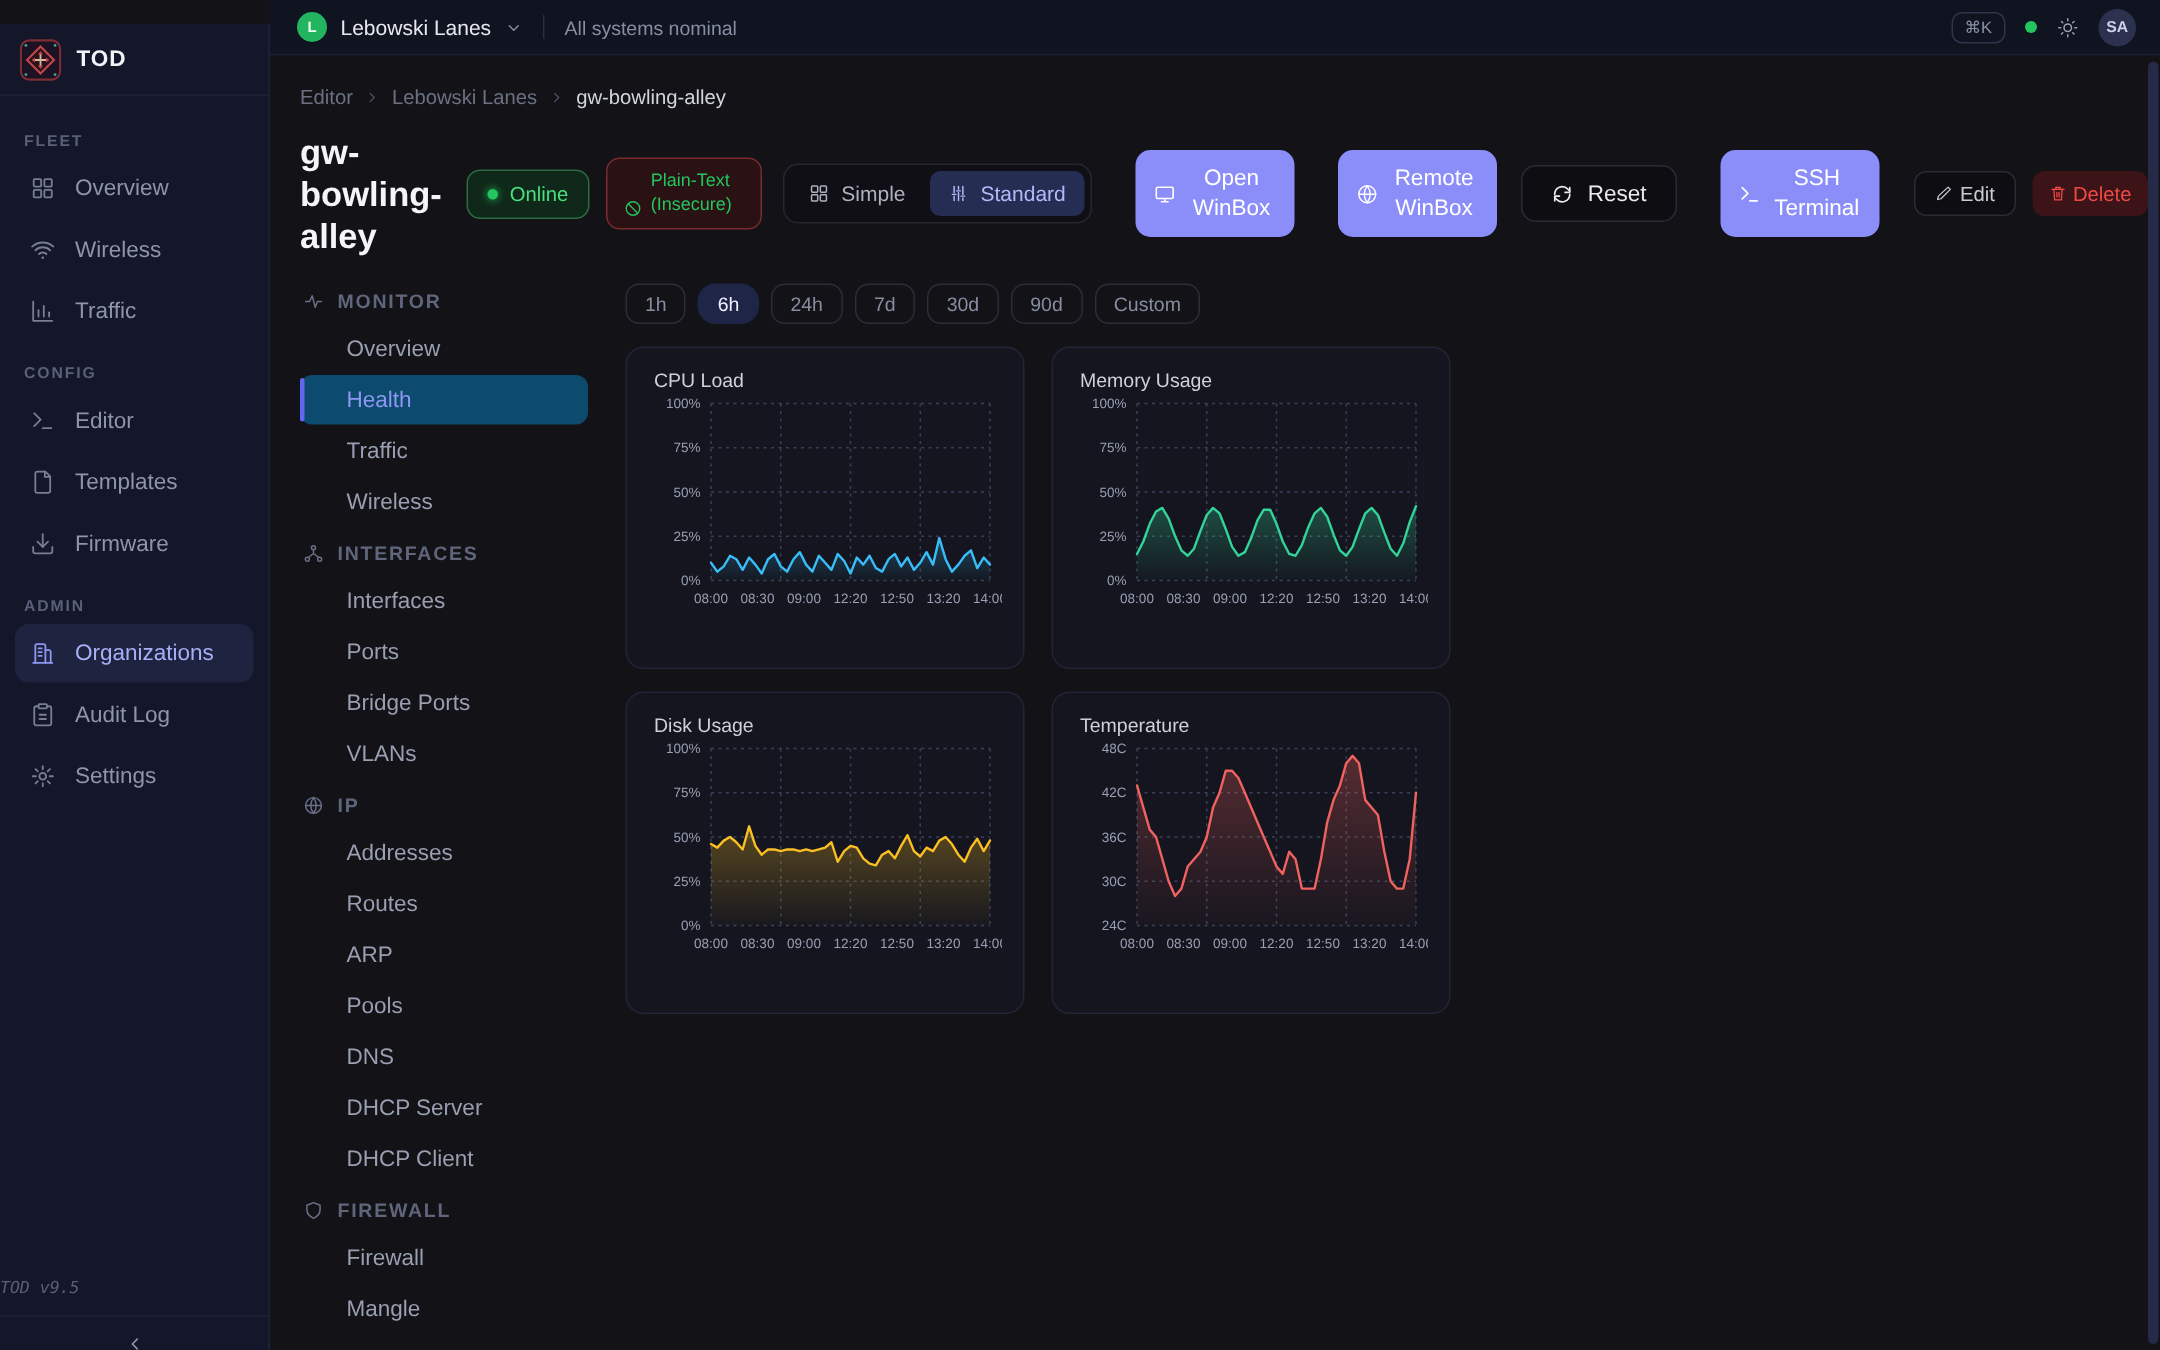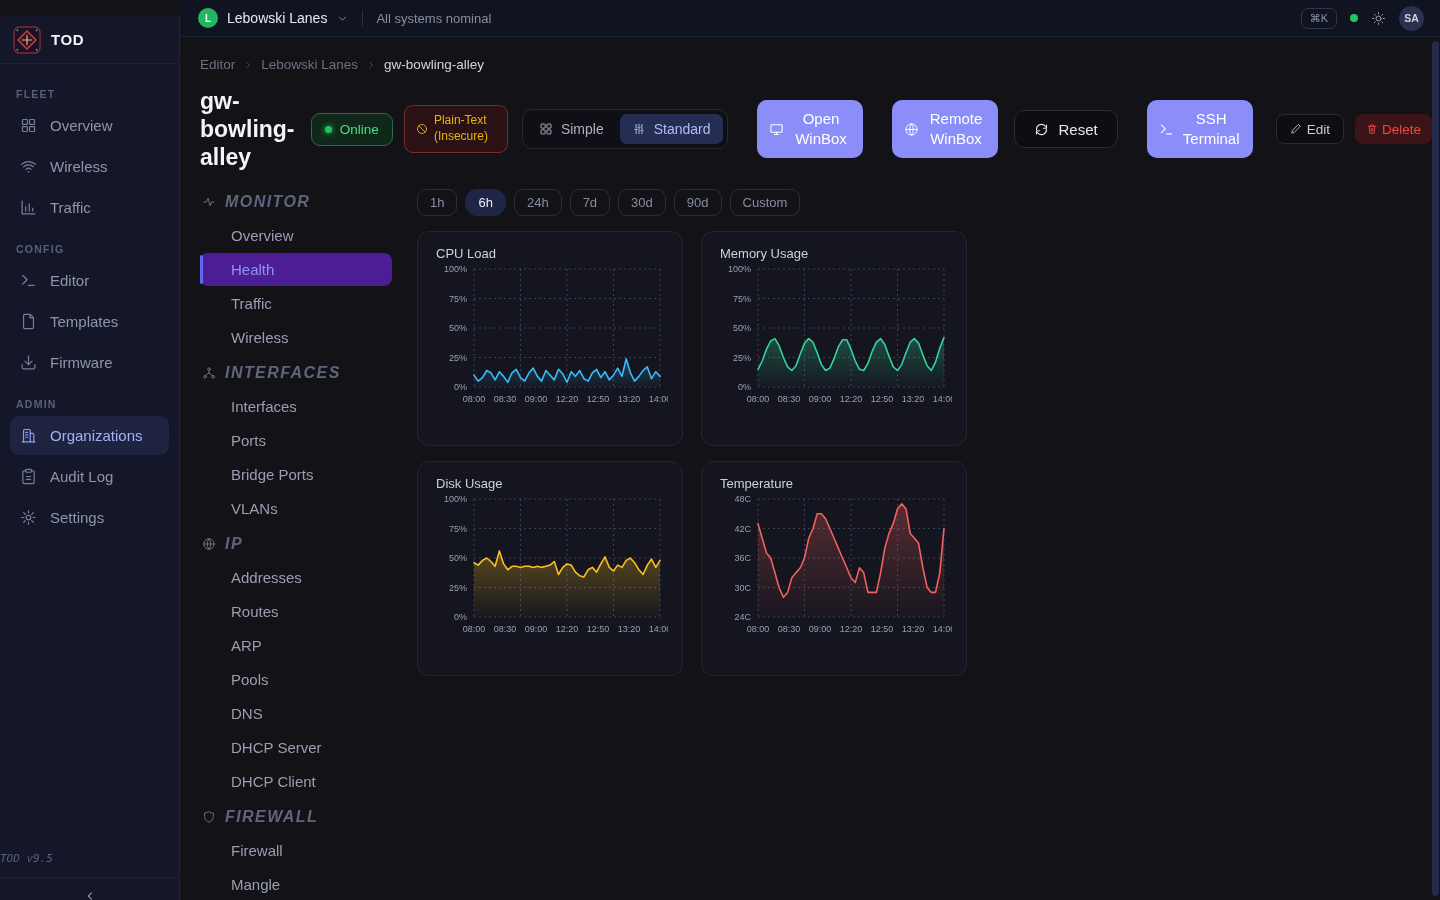--- a/index.html
+++ b/index.html
@@ -42,38 +42,38 @@
   
   .main { position:absolute; left:180px; top:37px; width:1252px; height:863px; padding:20px 0 0 20px; overflow:hidden; }
   .crumbs { display:flex; align-items:center; gap:7px; font-size:13.5px; color:#6b7183; }
   .crumbs .cur { color:#d2d5de; }
   .crumbs .ic { width:12px; height:12px; color:#4e5568; }
 
   .head-row { display:flex; align-items:center; gap:11px; margin-top:15px; }
   .dev-title { width:102px; font-size:23px; font-weight:700; color:#f4f5f7; line-height:1.22; overflow-wrap:break-word; }
   .badge-online { display:flex; align-items:center; gap:8px; padding:8px 13px; border:1px solid #2e6b44; background:#0f2819; color:#4ade80; border-radius:9px; font-size:13.5px; flex:none; }
   .b-dot { width:7px; height:7px; border-radius:50%; background:#22c55e; box-shadow:0 0 6px #22c55e; }
-  .badge-warn { display:flex; align-items:center; gap:6px; padding:7px 11px; border:1px solid #7a2b2b; background:#2a1113; color:#eab308; border-radius:9px; font-size:12px; line-height:1.3; flex:none; }
+  .badge-warn { display:flex; align-items:flex-end; gap:6px; padding:7px 11px; border:1px solid #7a2b2b; background:#2a1113; color:#22c55e; border-radius:9px; font-size:12px; line-height:1.3; flex:none; }
   .badge-warn span { max-width:62px; }
   .seg { display:flex; gap:4px; background:#0f0f15; border:1px solid #272734; border-radius:10px; padding:4px; flex:none; margin-left:3px; }
   .seg-btn { display:flex; gap:8px; align-items:center; padding:7px 12px; border-radius:7px; font-size:14px; color:#aeb2bf; }
   .seg-btn.active { background:#262d52; color:#b3b9fa; }
   .btn-primary { width:106px; height:58px; background:#8b8ef8; border-radius:10px; color:#fff; font-size:15px; display:flex; align-items:center; justify-content:center; gap:8px; padding:0 8px; flex:none; margin-left:18px; }
   .btn-primary span { width:58px; text-align:center; line-height:1.35; }
   .btn-outline { display:flex; align-items:center; gap:10px; height:38px; padding:0 19px; background:#0d0d12; border:1px solid #2b2b35; border-radius:10px; color:#e8eaee; font-size:15px; flex:none; margin-left:5px; }
   .btn-edit { height:30px; padding:0 13px; border:1px solid #2b2b33; border-radius:8px; background:#0d0d12; color:#c9ccd4; font-size:13.5px; display:flex; gap:5px; align-items:center; flex:none; margin-left:12px; }
   .btn-delete { height:30px; padding:0 11px; border-radius:8px; background:#3c1417; color:#ef4a45; font-size:13.5px; display:flex; gap:4px; align-items:center; flex:none; }
   .host-line { margin-top:11px; font-family:"DejaVu Sans Mono",monospace; font-size:13px; color:#9aa1ae; letter-spacing:.4px; }
 
   .content-row { display:flex; margin-top:13px; gap:25px; }
   .subnav { width:192px; flex:none; }
-  .sn-sec { display:flex; align-items:center; gap:9px; color:#5f667c; font-size:16px; font-weight:600; letter-spacing:.09em; padding:9px 0 7px 2px;font-style:italic; }
+  .sn-sec { display:flex; align-items:center; gap:9px; color:#5f667c; font-size:13px; font-weight:600; letter-spacing:.09em; padding:9px 0 7px 2px; }
   .sn-sec .ic { width:14px; height:14px; color:#6a7188; }
   .sn-item { position:relative; padding:8px 8px 8px 31px; font-size:15px; color:#999fb1; border-radius:8px; margin:1px 0; }
-  .sn-item.active { background:#4c1d95; color:#8d97f3; }
+  .sn-item.active { background:#0c4a6e; color:#8d97f3; }
   .sn-item.active::before { content:''; position:absolute; left:0; top:2px; bottom:2px; width:3px; background:#6366f1; border-radius:2px; }
 
   .chips { display:flex; gap:8px; margin:5px 0 15px 0; }
   .chip { height:27px; padding:0 12px; border-radius:9px; border:1px solid #2d2d38; color:#878da0; font-size:13px; }
   .chip.active { background:#1f2547; border-color:#1f2547; color:#eef0ff;border-radius:12px; }
 
   .charts { display:grid; grid-template-columns:266px 266px; grid-auto-rows:215px; gap:15px 18px; }
   .card { background:#14151e; border:1px solid #232536; border-radius:12px; padding:14px 16px 10px; }
   .card-title { font-size:13px; color:#cdd1da; margin:0 0 2px 2px; }
   .chart-body { width:234px; height:158px; }

